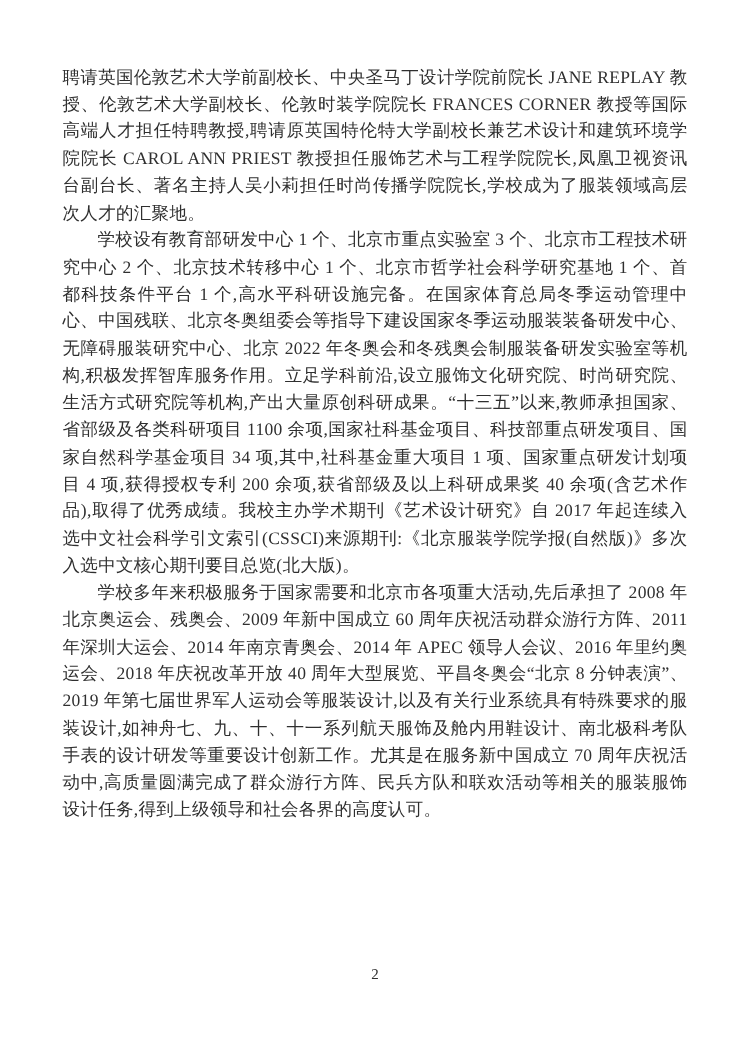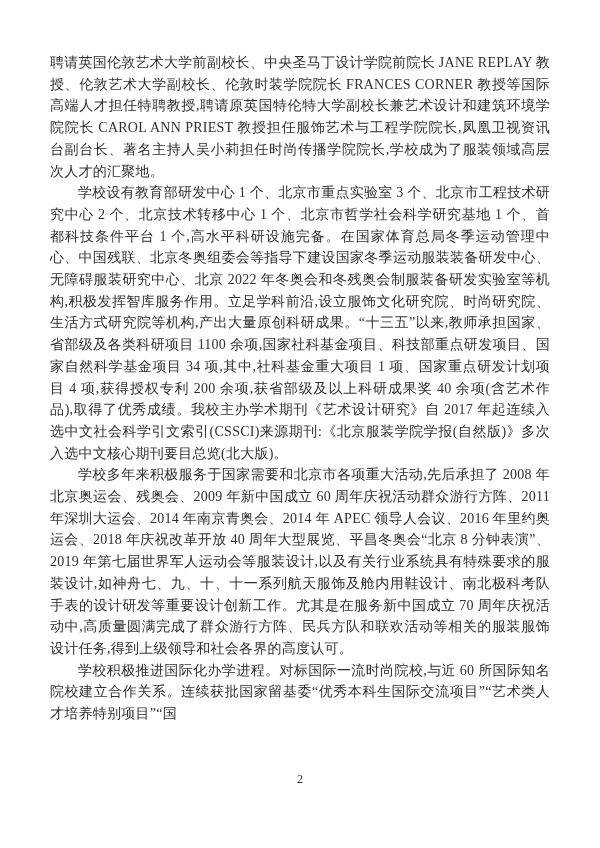--- a/index.html
+++ b/index.html
@@ -46,16 +46,15 @@
   }
 </style>
 </head>
 <body>
 
 <div class="page">
   <div class="body-text">
     <p class="para no-indent">聘请英国伦敦艺术大学前副校长、中央圣马丁设计学院前院长 JANE REPLAY 教授、伦敦艺术大学副校长、伦敦时装学院院长 FRANCES CORNER 教授等国际高端人才担任特聘教授,聘请原英国特伦特大学副校长兼艺术设计和建筑环境学院院长 CAROL ANN PRIEST 教授担任服饰艺术与工程学院院长,凤凰卫视资讯台副台长、著名主持人吴小莉担任时尚传播学院院长,学校成为了服装领域高层次人才的汇聚地。</p>
     <p class="para">学校设有教育部研发中心 1 个、北京市重点实验室 3 个、北京市工程技术研究中心 2 个、北京技术转移中心 1 个、北京市哲学社会科学研究基地 1 个、首都科技条件平台 1 个,高水平科研设施完备。在国家体育总局冬季运动管理中心、中国残联、北京冬奥组委会等指导下建设国家冬季运动服装装备研发中心、无障碍服装研究中心、北京 2022 年冬奥会和冬残奥会制服装备研发实验室等机构,积极发挥智库服务作用。立足学科前沿,设立服饰文化研究院、时尚研究院、生活方式研究院等机构,产出大量原创科研成果。“十三五”以来,教师承担国家、省部级及各类科研项目 1100 余项,国家社科基金项目、科技部重点研发项目、国家自然科学基金项目 34 项,其中,社科基金重大项目 1 项、国家重点研发计划项目 4 项,获得授权专利 200 余项,获省部级及以上科研成果奖 40 余项(含艺术作品),取得了优秀成绩。我校主办学术期刊《艺术设计研究》自 2017 年起连续入选中文社会科学引文索引(CSSCI)来源期刊:《北京服装学院学报(自然版)》多次入选中文核心期刊要目总览(北大版)。</p>
     <p class="para">学校多年来积极服务于国家需要和北京市各项重大活动,先后承担了 2008 年北京奥运会、残奥会、2009 年新中国成立 60 周年庆祝活动群众游行方阵、2011 年深圳大运会、2014 年南京青奥会、2014 年 APEC 领导人会议、2016 年里约奥运会、2018 年庆祝改革开放 40 周年大型展览、平昌冬奥会“北京 8 分钟表演”、2019 年第七届世界军人运动会等服装设计,以及有关行业系统具有特殊要求的服装设计,如神舟七、九、十、十一系列航天服饰及舱内用鞋设计、南北极科考队手表的设计研发等重要设计创新工作。尤其是在服务新中国成立 70 周年庆祝活动中,高质量圆满完成了群众游行方阵、民兵方队和联欢活动等相关的服装服饰设计任务,得到上级领导和社会各界的高度认可。</p>
-    <p class="para">学校积极推进国际化办学进程。对标国际一流时尚院校,与近 60 所国际知名院校建立合作关系。连续获批国家留基委“优秀本科生国际交流项目”“艺术类人才培养特别项目”“国</p>
   </div>
   <div class="page-number">2</div>
 </div>
 
 </body></html>

